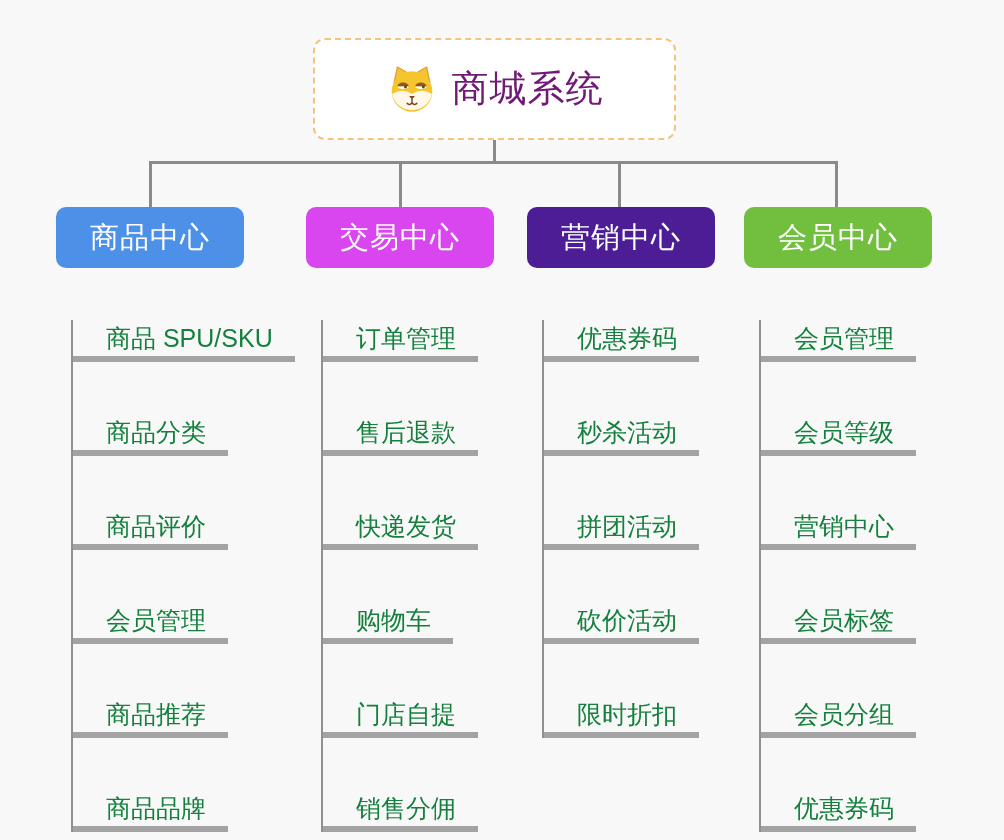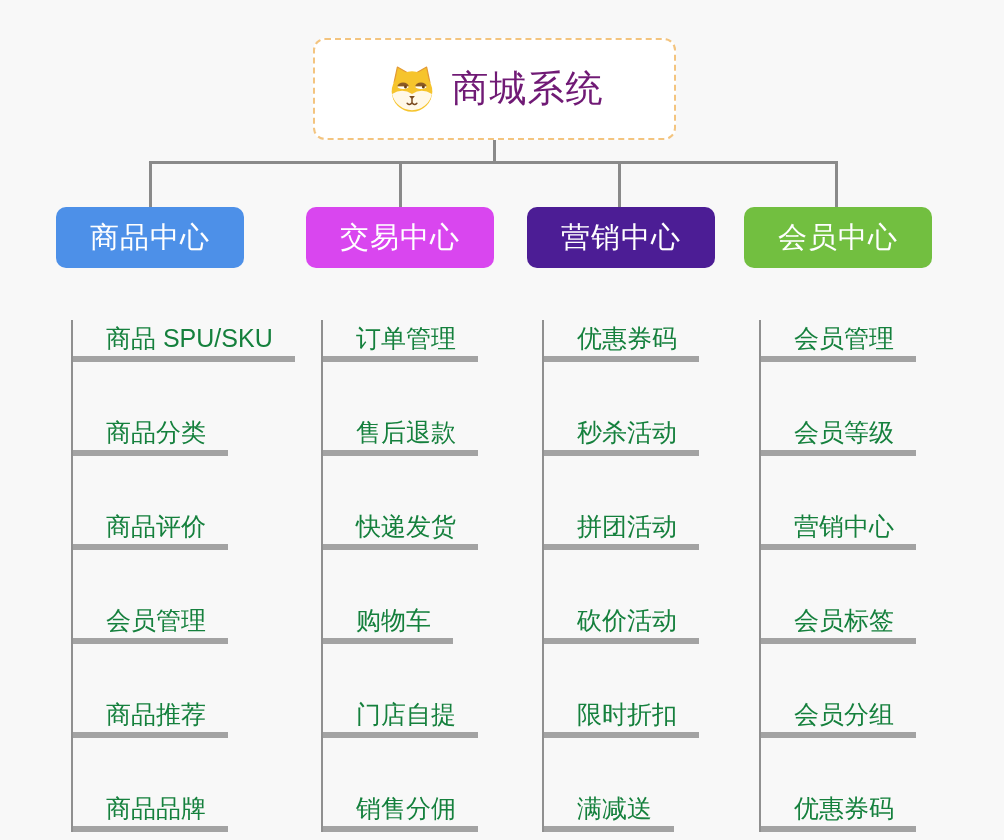--- a/index.html
+++ b/index.html
@@ -151,21 +151,20 @@
     <div class="branch-col">
       <div class="branch-node" style="background: #4c1d95;">
         <span>营销中心</span>
       </div>
       <div class="branch-children">
           <div class="child-item">优惠券码</div>
           <div class="child-item">秒杀活动</div>
           <div class="child-item">拼团活动</div>
           <div class="child-item">砍价活动</div>
           <div class="child-item">限时折扣</div>
-          <div class="child-item">满减送</div>
         </div>
     </div>
 
     <div class="branch-col">
       <div class="branch-node" style="background: rgb(114, 191, 64);">
         <span>会员中心</span>
       </div>
       <div class="branch-children">
           <div class="child-item">会员管理</div>
           <div class="child-item">会员等级</div>

